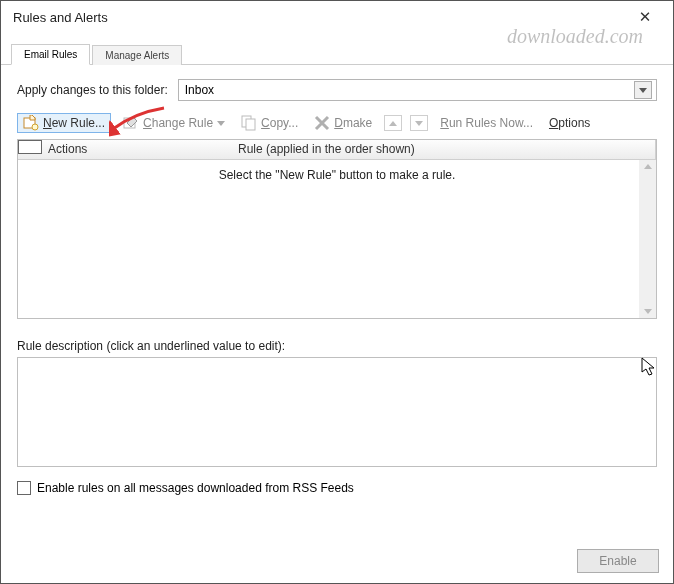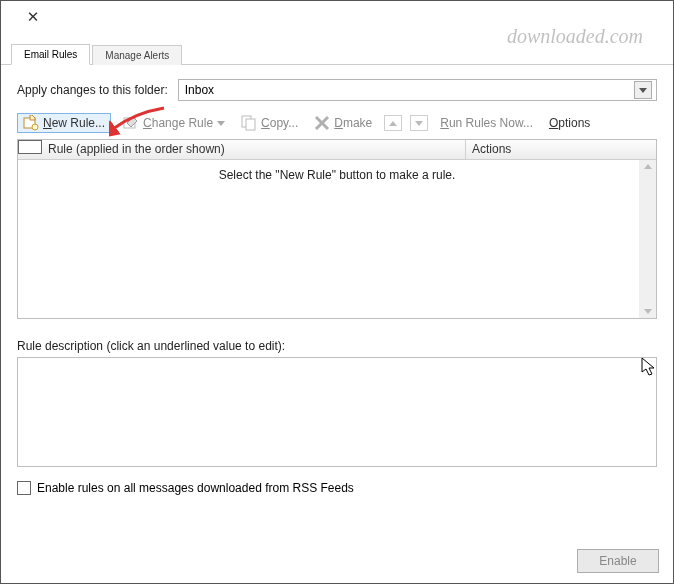--- a/index.html
+++ b/index.html
@@ -170,20 +170,21 @@
   .cursor {
     position: absolute;
     right: 16px; top: 356px;
     pointer-events: none;
   }
 </style>
 </head>
 <body>
 
 <div class="titlebar">
+  <span class="title">Rules and Alerts</span>
   <span class="close-x">✕</span>
 </div>
 
 <div class="watermark">downloaded.com</div>
 
 <div class="tabs">
   <div class="tab active">Email Rules</div>
   <div class="tab">Manage Alerts</div>
 </div>
 
@@ -247,22 +248,22 @@
       <span><span class="mn">R</span><span>un Rules Now...</span></span>
     </div>
     <div class="tbtn">
       <span><span class="mn">O</span><span>ptions</span></span>
     </div>
   </div>
 
   <div class="rulebox">
     <div class="rulebox-head">
       <div class="col chk"></div>
+      <div class="col act">Actions</div>
       <div class="col rule">Rule (applied in the order shown)</div>
-      <div class="col act">Actions</div>
     </div>
     <div class="rulebox-body">Select the "New Rule" button to make a rule.</div>
     <div class="scroll-sliver">
       <svg width="8" height="5" style="margin-top:4px">
           <path d="M0 5 L4 0 L8 5 Z" fill="#bbb"></path>
         </svg>
       <svg width="8" height="5" style="margin-bottom:4px">
           <path d="M0 0 L4 5 L8 0 Z" fill="#bbb"></path>
         </svg>
     </div>

